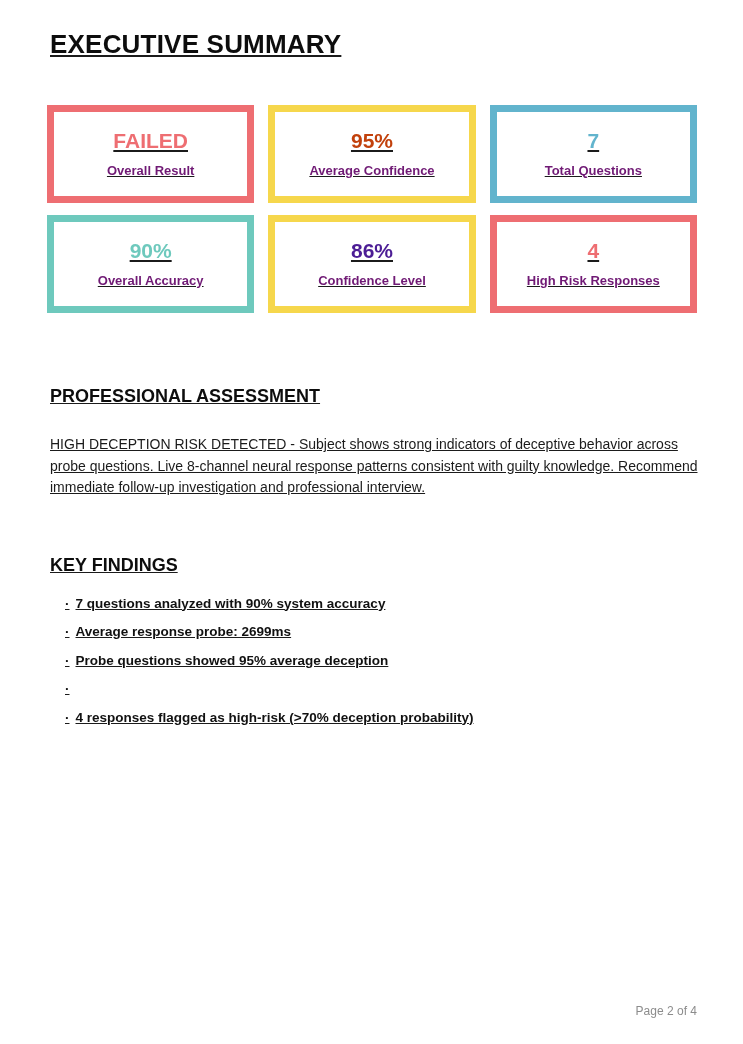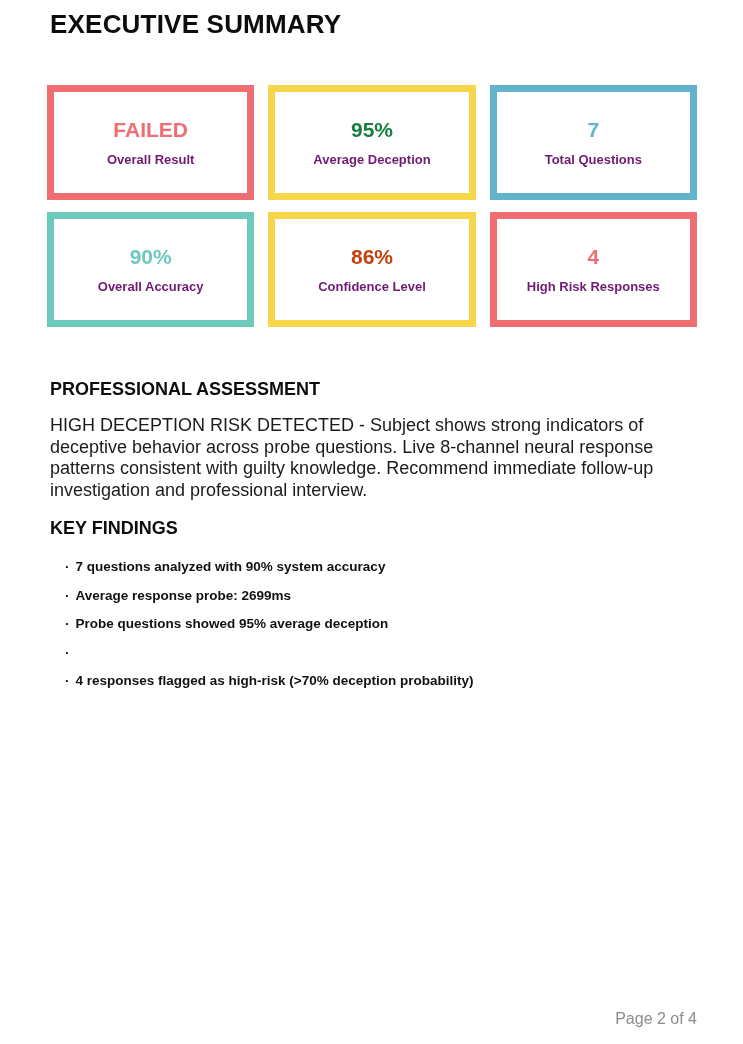--- a/index.html
+++ b/index.html
@@ -10,39 +10,40 @@
     background: #ffffff;
     font-family: "Liberation Sans", sans-serif;
     color: #1b1b1b;
     position: relative;
     overflow: hidden;
   }
   .page {
     position: relative;
     width: 743px;
     height: 1044px;
-    padding: 10px 46px 0 47px;
+    padding: 30px 46px 0 47px;
+    text-decoration: underline;
   }
   .doc-title {
     margin: 0 0 0 3px;
     font-size: 26px;
     line-height: 29px;
     font-weight: bold;
     letter-spacing: 0.2px;
     color: #0d0d0d;
   }
   .cards-grid {
     margin-top: 46px;
     display: grid;
     grid-template-columns: repeat(3, 1fr);
     column-gap: 14px;
     row-gap: 12px;
   }
   .metric-card {
-    height: 115px;
+    height: 98px;
     border: 7px solid #ccc;
     background: #ffffff;
     display: flex;
     flex-direction: column;
     align-items: center;
     justify-content: center;
     gap: 12px;
     text-align: center;
   }
   .metric-value {
@@ -56,30 +57,30 @@
     font-weight: bold;
     color: #701a75;
   }
   .section-heading {
     margin: 0 0 0 3px;
     font-size: 18px;
     line-height: 19px;
     font-weight: bold;
     color: #0d0d0d;
   }
-  .assessment-heading { margin-top: 53px; }
+  .assessment-heading { margin-top: 74px; }
   .assessment-body {
-    margin: 16px 0 0 3px;
+    margin: 28px 0 0 3px;
     width: 648px;
-    font-size: 18px;
+    font-size: 14px;
     line-height: 21.5px;
     font-weight: normal;
     color: #1b1b1b;
   }
-  .findings-heading { margin-top: 18px; }
+  .findings-heading { margin-top: 57px; }
   .findings-list {
     list-style: none;
     margin: 21px 0 0 3px;
     padding: 0 0 0 15px;
   }
   .findings-item {
     display: flex;
     align-items: baseline;
     font-size: 13.5px;
     line-height: 15px;
@@ -88,56 +89,56 @@
     margin-bottom: 13.5px;
   }
   .bullet-dot {
     font-weight: bold;
     margin-right: 6px;
     color: #111111;
   }
   .page-footer {
     position: absolute;
     right: 46px;
-    bottom: 16px;
-    font-size: 16px;
+    bottom: 26px;
+    font-size: 12px;
     color: #8c8c8c;
   }
 </style>
 </head>
 <body>
 
 <div class="page">
 
   <h1 class="doc-title">EXECUTIVE SUMMARY</h1>
 
   <div class="cards-grid">
 
     <div class="metric-card" style="border-color: rgb(238, 110, 114);">
       <div class="metric-value" style="color: rgb(238, 110, 114);">FAILED</div>
       <div class="metric-label">Overall Result</div>
     </div>
 
     <div class="metric-card" style="border-color: rgb(246, 215, 76);">
-      <div class="metric-value" style="color: #15803d;">95%</div>
-      <div class="metric-label">Average Deception</div>
+      <div class="metric-value" style="color: #c2410c;">95%</div>
+      <div class="metric-label">Average Confidence</div>
     </div>
 
     <div class="metric-card" style="border-color: rgb(98, 180, 205);">
       <div class="metric-value" style="color: rgb(98, 180, 205);">7</div>
       <div class="metric-label">Total Questions</div>
     </div>
 
     <div class="metric-card" style="border-color: rgb(110, 201, 189);">
       <div class="metric-value" style="color: rgb(110, 201, 189);">90%</div>
       <div class="metric-label">Overall Accuracy</div>
     </div>
 
     <div class="metric-card" style="border-color: rgb(246, 215, 76);">
-      <div class="metric-value" style="color: #c2410c;">86%</div>
+      <div class="metric-value" style="color: #4c1d95;">86%</div>
       <div class="metric-label">Confidence Level</div>
     </div>
 
     <div class="metric-card" style="border-color: rgb(238, 110, 114);">
       <div class="metric-value" style="color: rgb(238, 110, 114);">4</div>
       <div class="metric-label">High Risk Responses</div>
     </div>
 
   </div>
 

